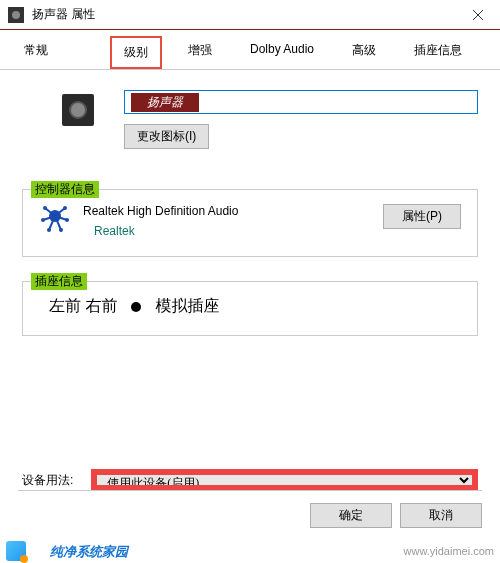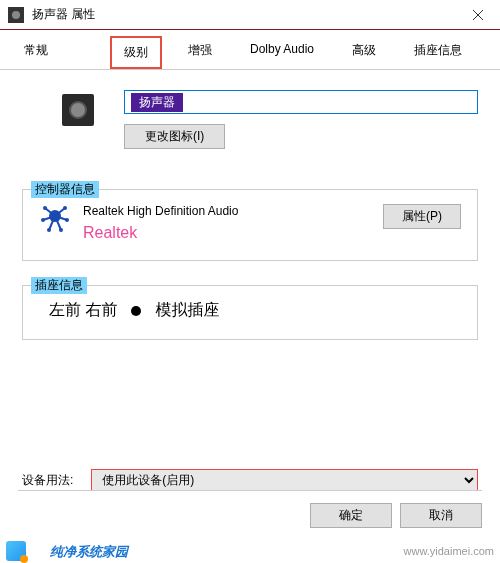--- a/index.html
+++ b/index.html
@@ -12,34 +12,34 @@
 .close-btn svg { width: 10px; height: 10px; }
 .tabs { display: flex; padding: 6px 12px 0 12px; border-bottom: 1px solid #ccc; gap: 14px; }
 .tab { padding: 6px 12px; cursor: pointer; font-size: 12px; position: relative; }
 .tab.highlighted { border: 2px solid #e74c3c; margin-left: 36px; }
 .content { padding: 20px 22px; }
 .device-row { display: flex; align-items: flex-start; gap: 30px; margin-bottom: 40px; margin-left: 40px; }
 .speaker-icon { width: 32px; height: 32px; background: #2a2a2a; border-radius: 2px; position: relative; margin-top: 4px; }
 .speaker-icon::after { content: ''; position: absolute; width: 14px; height: 14px; background: #888; border-radius: 50%; border: 2px solid #555; top: 7px; left: 7px; }
 .device-right { flex: 1; }
 .name-input { width: 100%; height: 24px; border: 1px solid #0078d7; padding: 2px 6px; background: #fff; font-size: 12px; margin-bottom: 10px; }
-.name-input-val { background: #4c1d95; color: #fff; padding: 1px 8px; display: inline-block; }
-.change-icon-btn { padding: 3px 20px; background: #e1e1e1; border: 1px solid #adadad; cursor: pointer; font-size: 12px; }
+.name-input-val { background: #7f1d1d; color: #fff; padding: 1px 16px; display: inline-block; font-style: italic; }
+.change-icon-btn { padding: 3px 12px; background: #e1e1e1; border: 1px solid #adadad; cursor: pointer; font-size: 12px; }
 .fieldset { border: 1px solid #ccc; padding: 14px 16px 18px 16px; margin-bottom: 24px; position: relative; }
-.fieldset-legend { position: absolute; top: -9px; left: 8px; background: #7dd3fc; padding: 0 4px; font-size: 12px; }
+.fieldset-legend { position: absolute; top: -9px; left: 8px; background: #84cc16; padding: 0 4px; font-size: 12px; }
 .controller-row { display: flex; align-items: flex-start; gap: 12px; }
 .realtek-icon { width: 32px; height: 28px; position: relative; }
 .controller-info { flex: 1; }
 .controller-name { font-size: 12px; margin-bottom: 6px; }
-.controller-vendor { color: #ec4899; font-size: 16px; margin-left: 0; }
+.controller-vendor { color: #0f766e; font-size: 12px; margin-left: 11px; }
 .props-btn { padding: 3px 18px; background: #e1e1e1; border: 1px solid #adadad; cursor: pointer; font-size: 12px; }
 .jack-row { display: flex; align-items: center; gap: 14px; font-size: 16px; padding-left: 10px; }
 .jack-dot { width: 10px; height: 10px; background: #000; border-radius: 50%; }
 .usage-row { display: flex; align-items: center; gap: 18px; position: absolute; bottom: 72px; left: 22px; right: 22px; }
-.usage-select { flex: 1; height: 22px; border: 1px solid #ef4444; background: #e8e8e8; padding: 0 6px; font-size: 12px; }
+.usage-select { flex: 1; height: 22px; border: 6px solid #ef4444; background: #e8e8e8; padding: 0 6px; font-size: 12px; font-family: Liberation Serif, serif; }
 .button-row { position: absolute; bottom: 35px; right: 18px; display: flex; gap: 8px; border-top: 1px solid #ccc; padding-top: 12px; left: 18px; justify-content: flex-end; }
 .dlg-btn { padding: 3px 28px; background: #e1e1e1; border: 1px solid #adadad; cursor: pointer; font-size: 12px; min-width: 80px; }
 .watermark { position: absolute; bottom: 2px; display: flex; align-items: center; width: 100%; justify-content: space-between; padding: 0 6px; font-size: 13px; }
 .wm-left { display: flex; align-items: flex-end; gap: 24px; }
 .wm-logo { width: 20px; height: 20px; background: linear-gradient(135deg, #4fc3f7, #2196f3); border-radius: 3px; position: relative; }
 .wm-logo::after { content:''; position:absolute; width:8px; height:8px; background:#ff9800; border-radius:50%; right:-2px; bottom:-2px; }
 .wm-text { font-weight: bold; font-style: italic; color: #1976d2; }
 .wm-url { color: #999; font-size: 11px; padding-left: 16px; }
 </style>
 </head>

